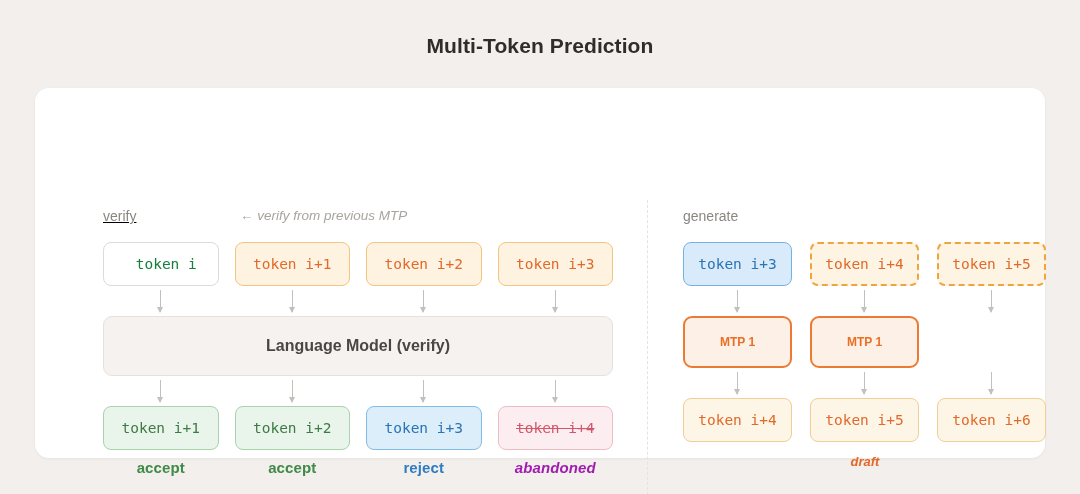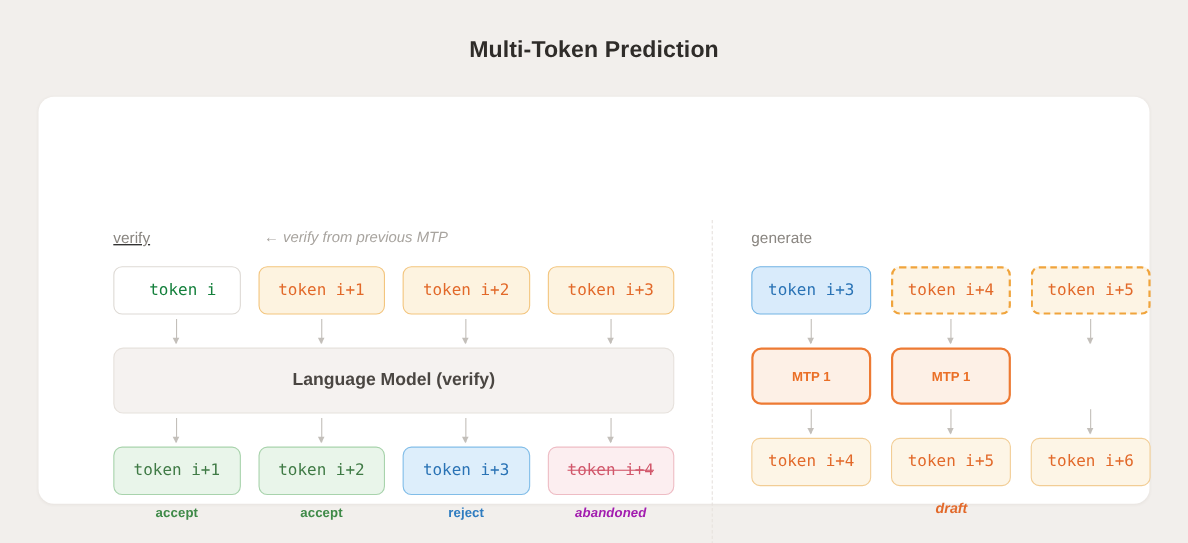--- a/index.html
+++ b/index.html
@@ -199,21 +199,21 @@
     width: 0;
     height: 0;
     border-left: 3.5px solid transparent;
     border-right: 3.5px solid transparent;
     border-top: 6px solid #c3bfba;
   }
 
   
   .caption {
     margin-top: 9px;
-    font-size: 12px;
+    font-size: 15px;
     font-weight: bold;
     letter-spacing: 0.1px;
   }
   .c-accept    { color: #3f8a48; }
   .c-reject    { color: #2f7cc0; }
   .c-abandoned { color: #a21caf; font-style: italic; }
 
   .drafts-label {
     margin-top: 12px;
     width: 364px;

